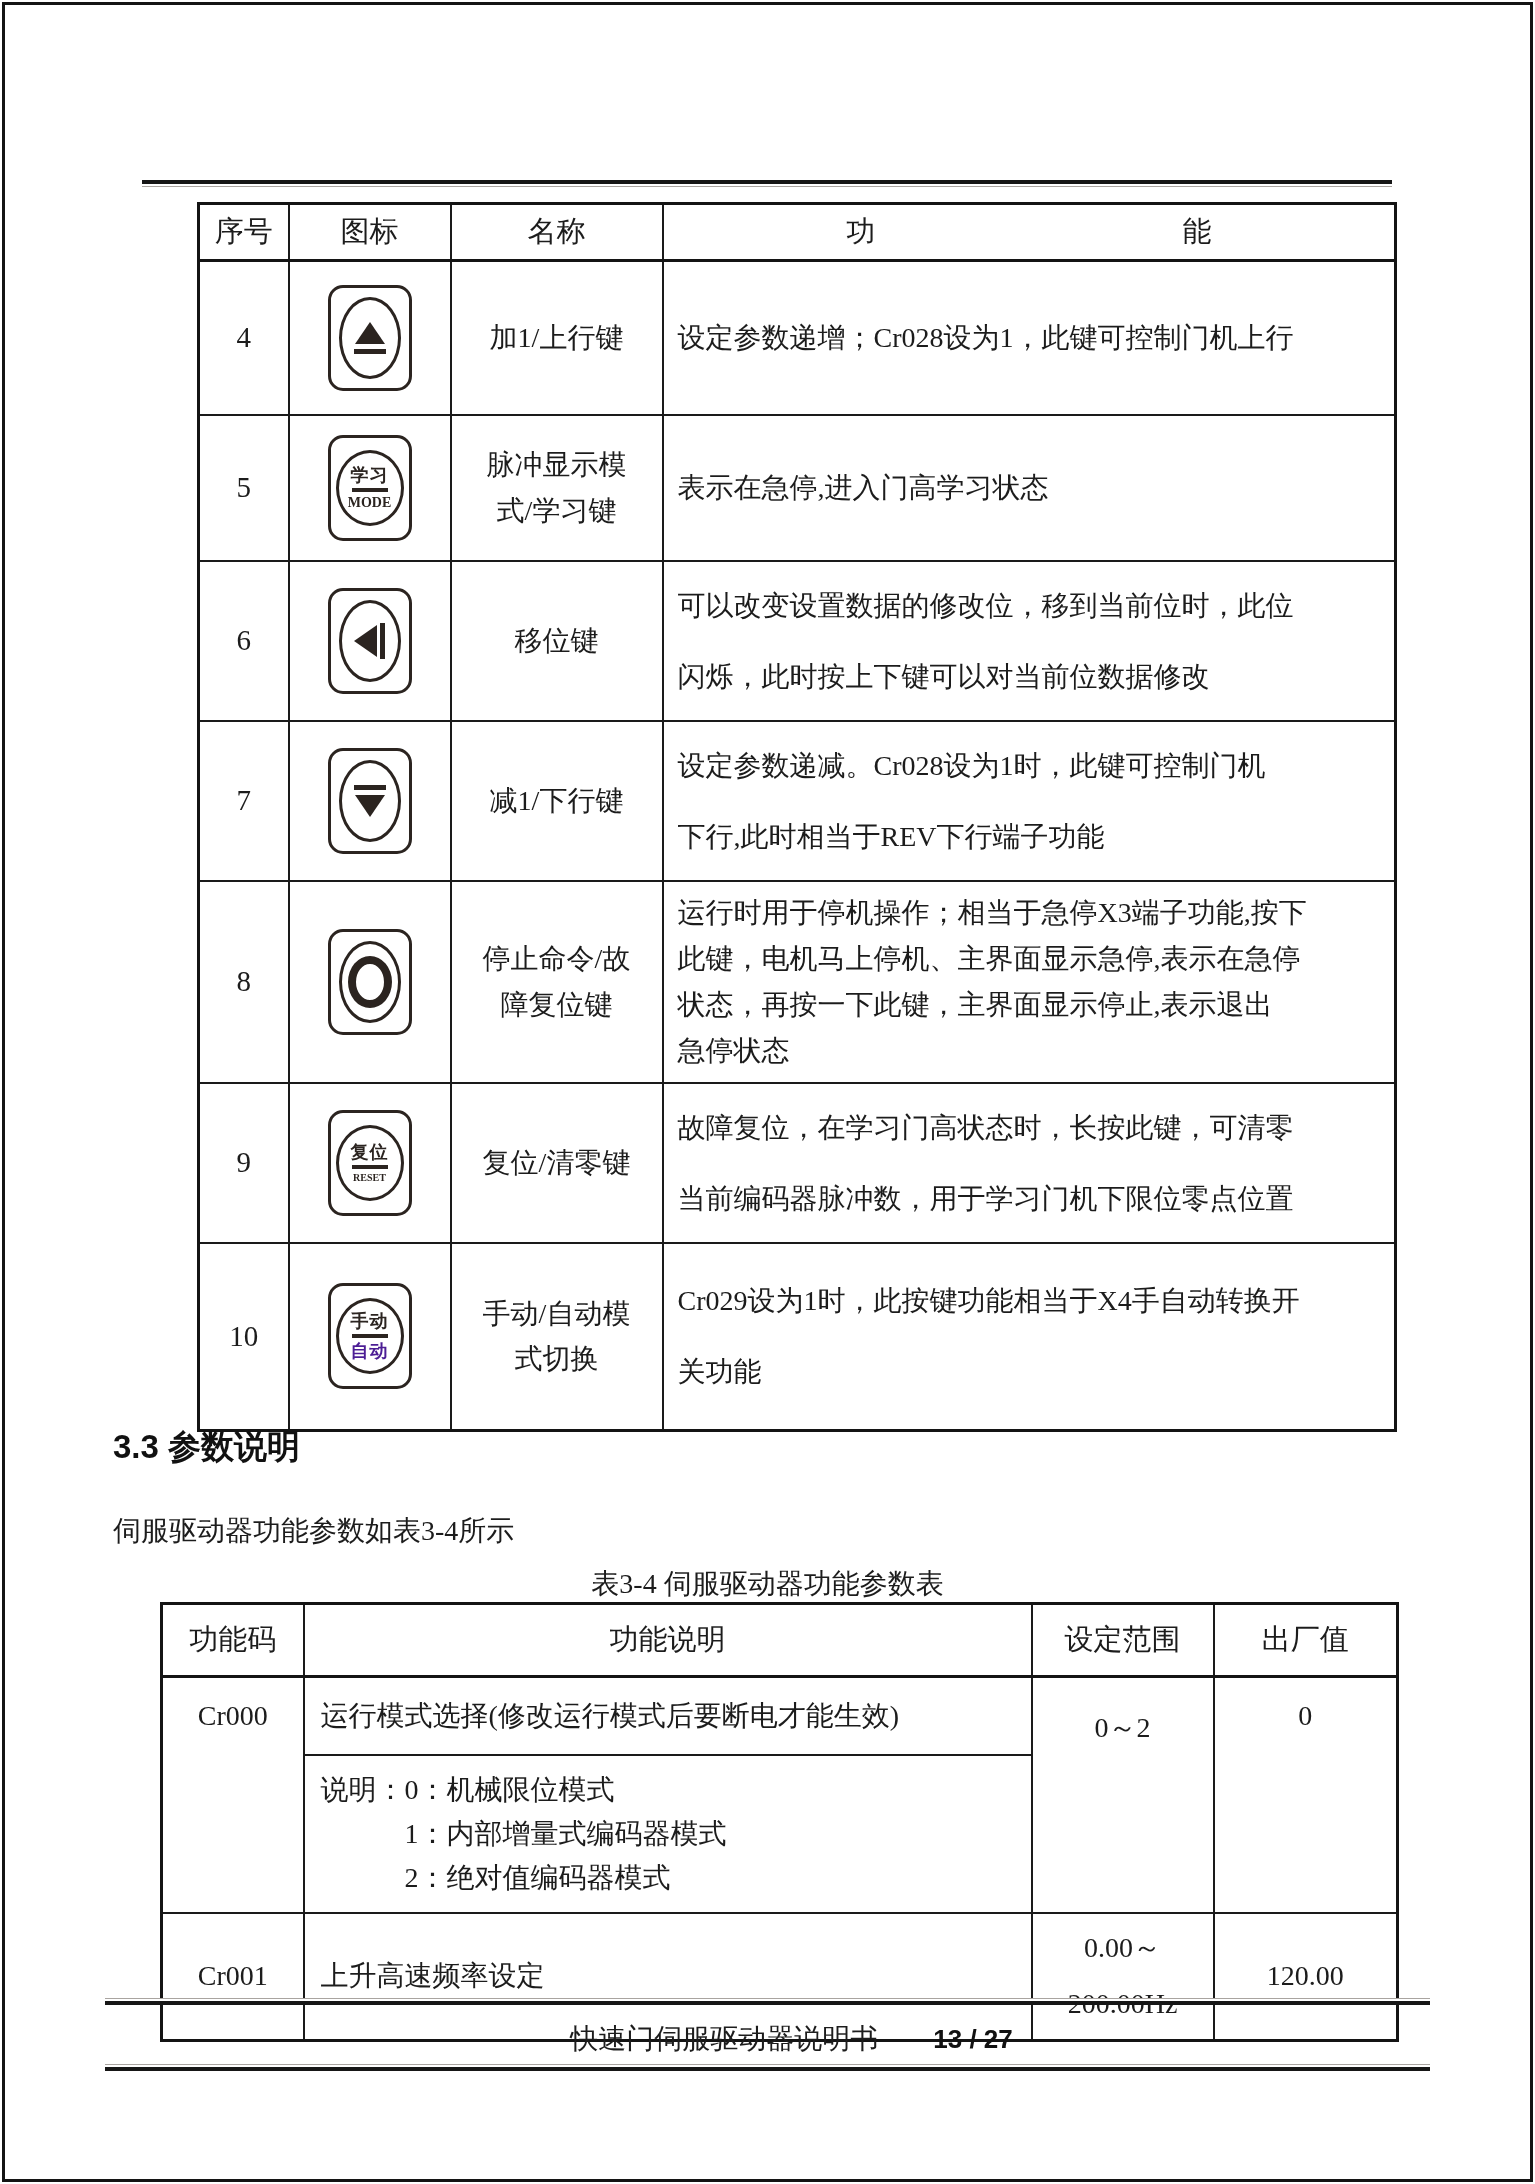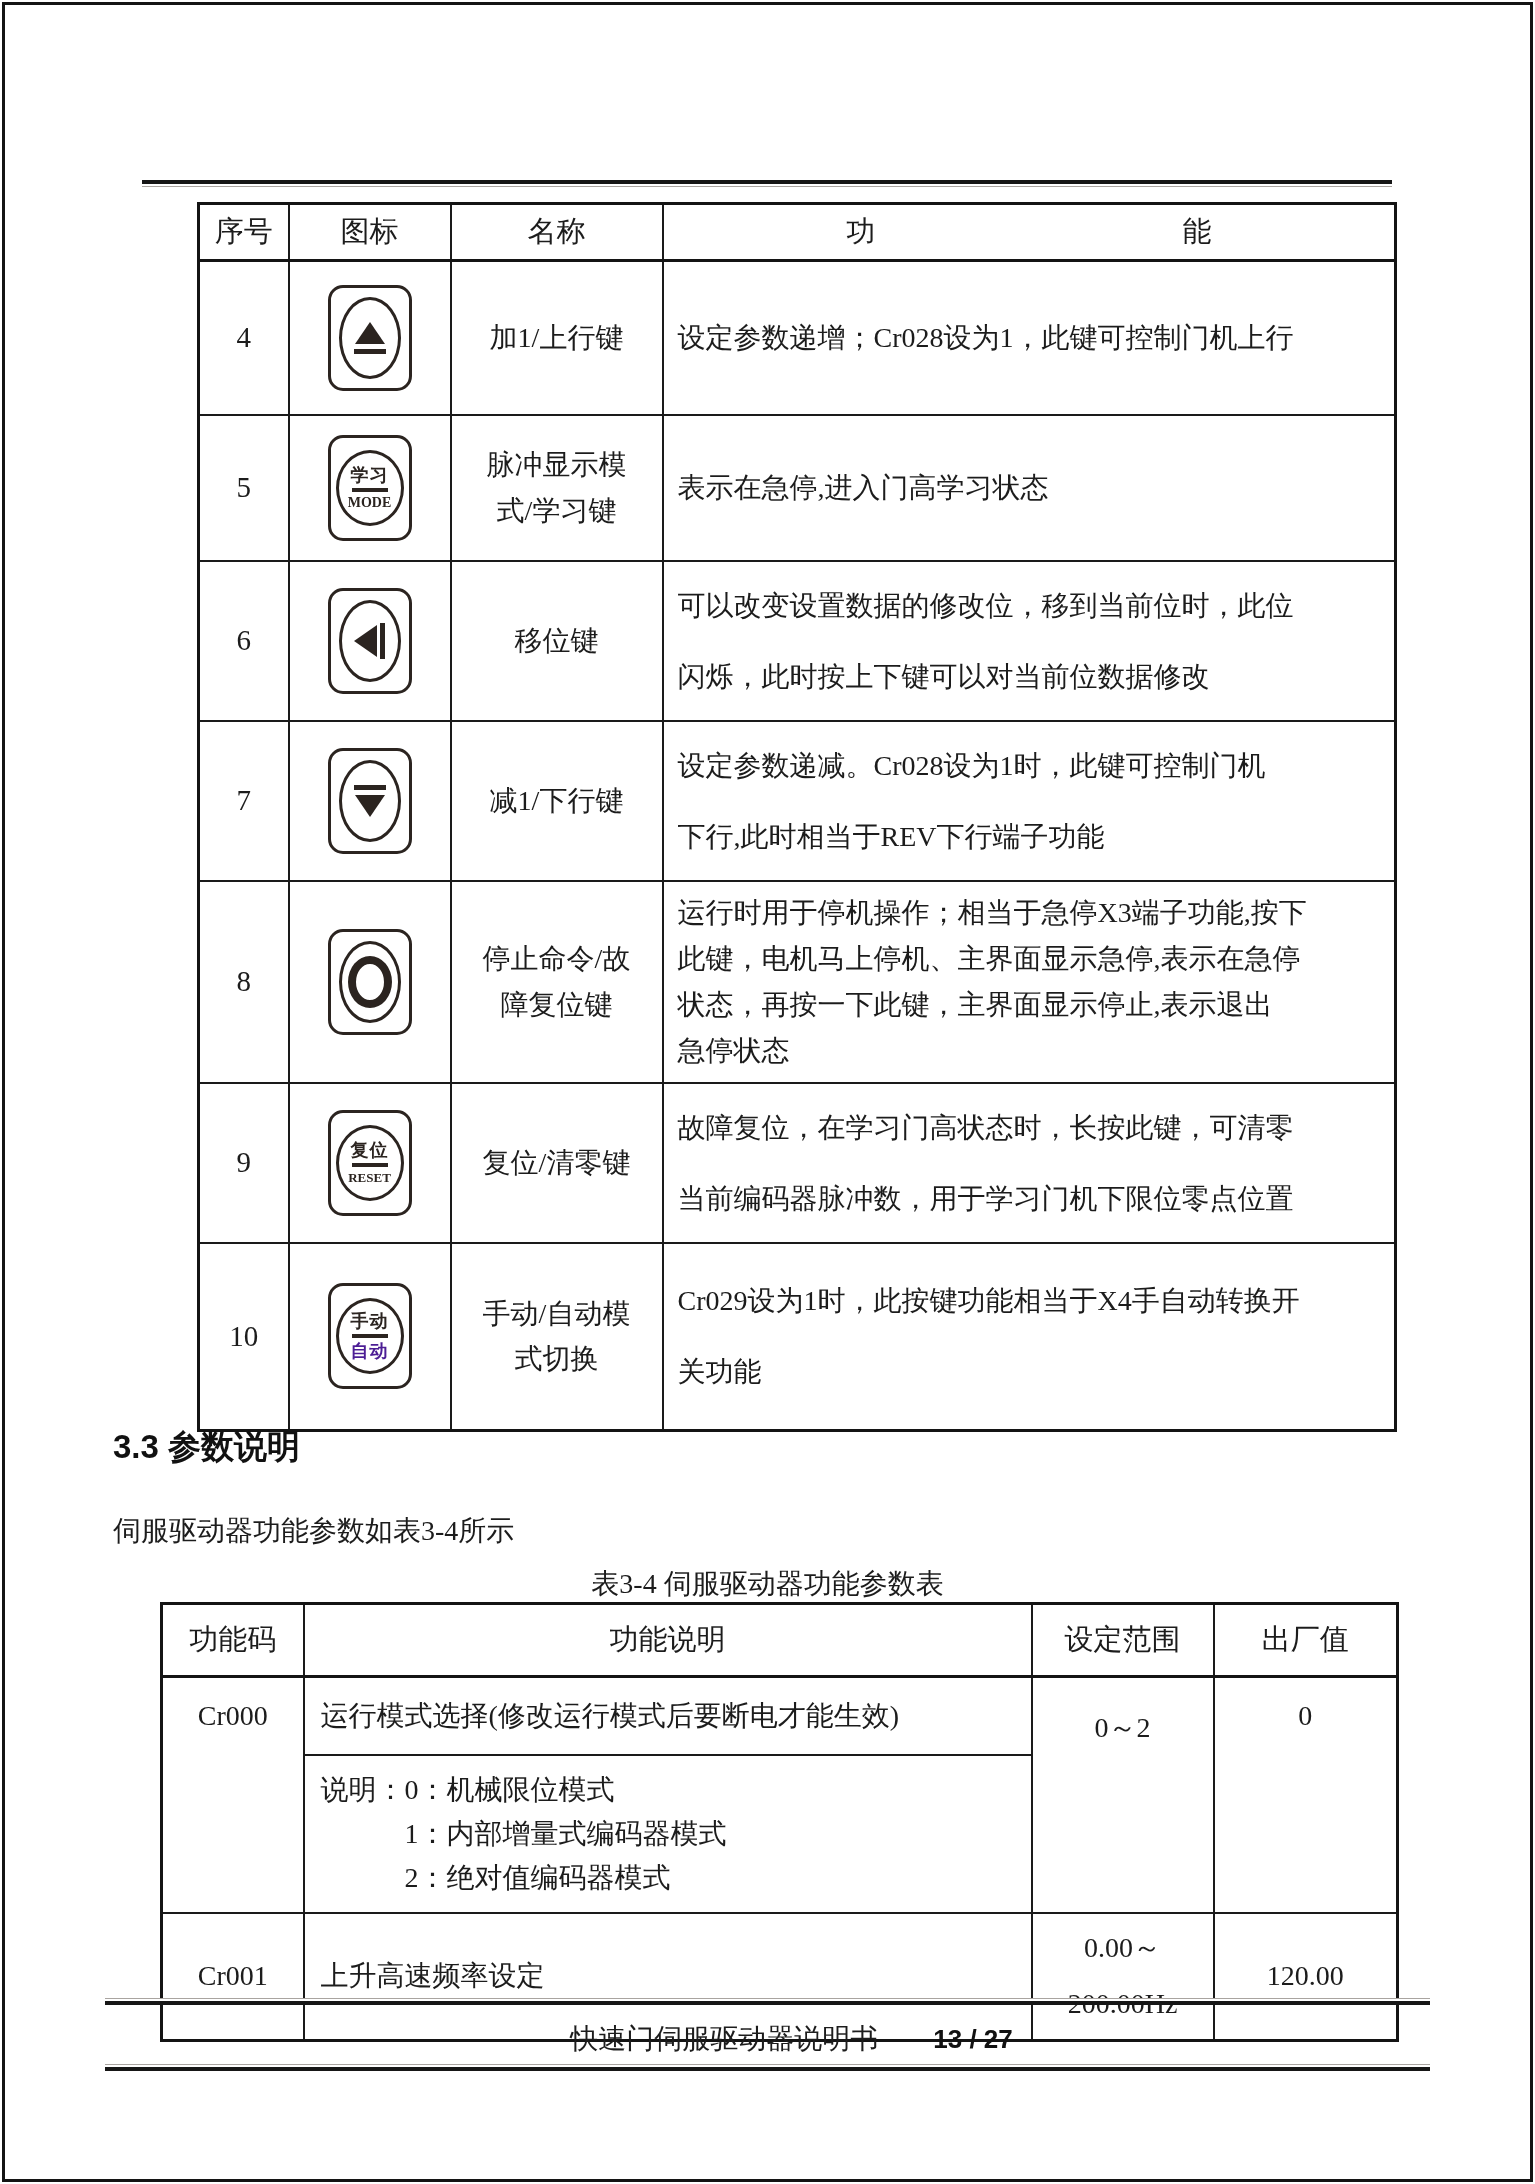--- a/index.html
+++ b/index.html
@@ -213,21 +213,21 @@
 急停状态</td>
       </tr>
 
       <tr style="height:148px">
         <td class="no">9</td>
         <td class="iconcell">
           <div class="key">
             <div class="oval textkey">
               <span class="key-top">复位</span>
               <span class="key-div"></span>
-              <span class="key-bottom-latin" style="font-size:13px">RESET</span>
+              <span class="key-bottom-latin" style="font-size:10px">RESET</span>
             </div>
           </div>
         </td>
         <td class="name">复位/清零键</td>
         <td class="func">故障复位，在学习门高状态时，长按此键，可清零
 当前编码器脉冲数，用于学习门机下限位零点位置</td>
       </tr>
 
       <tr style="height:188px">
         <td class="no">10</td>

